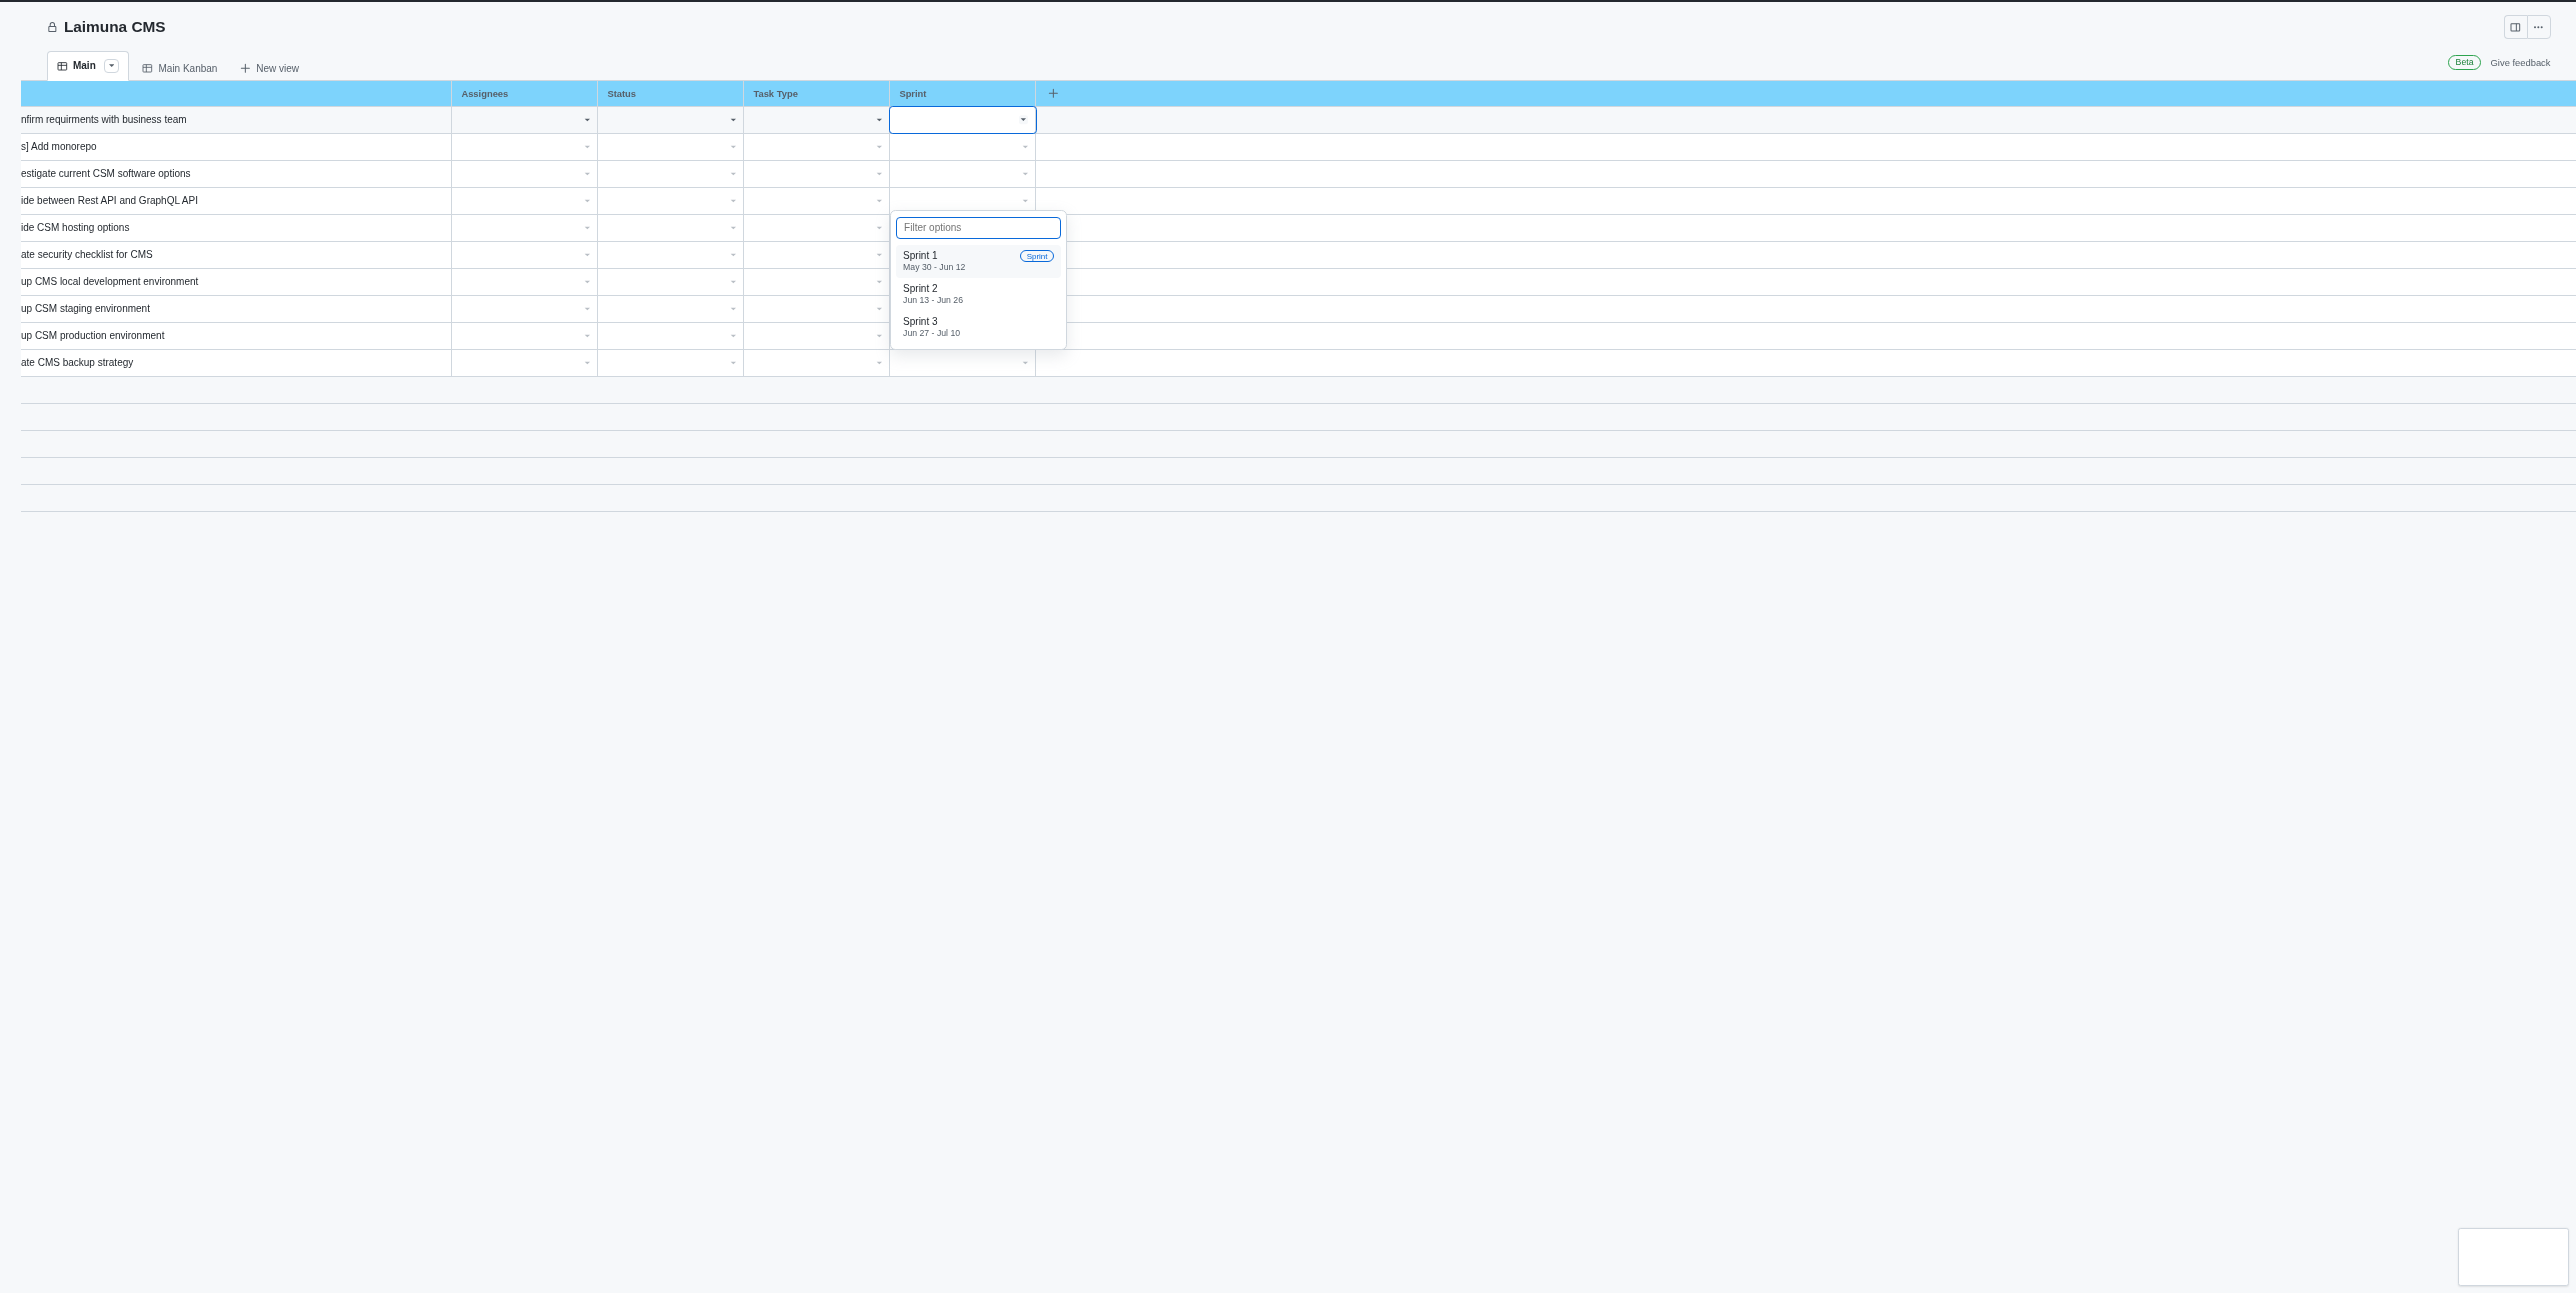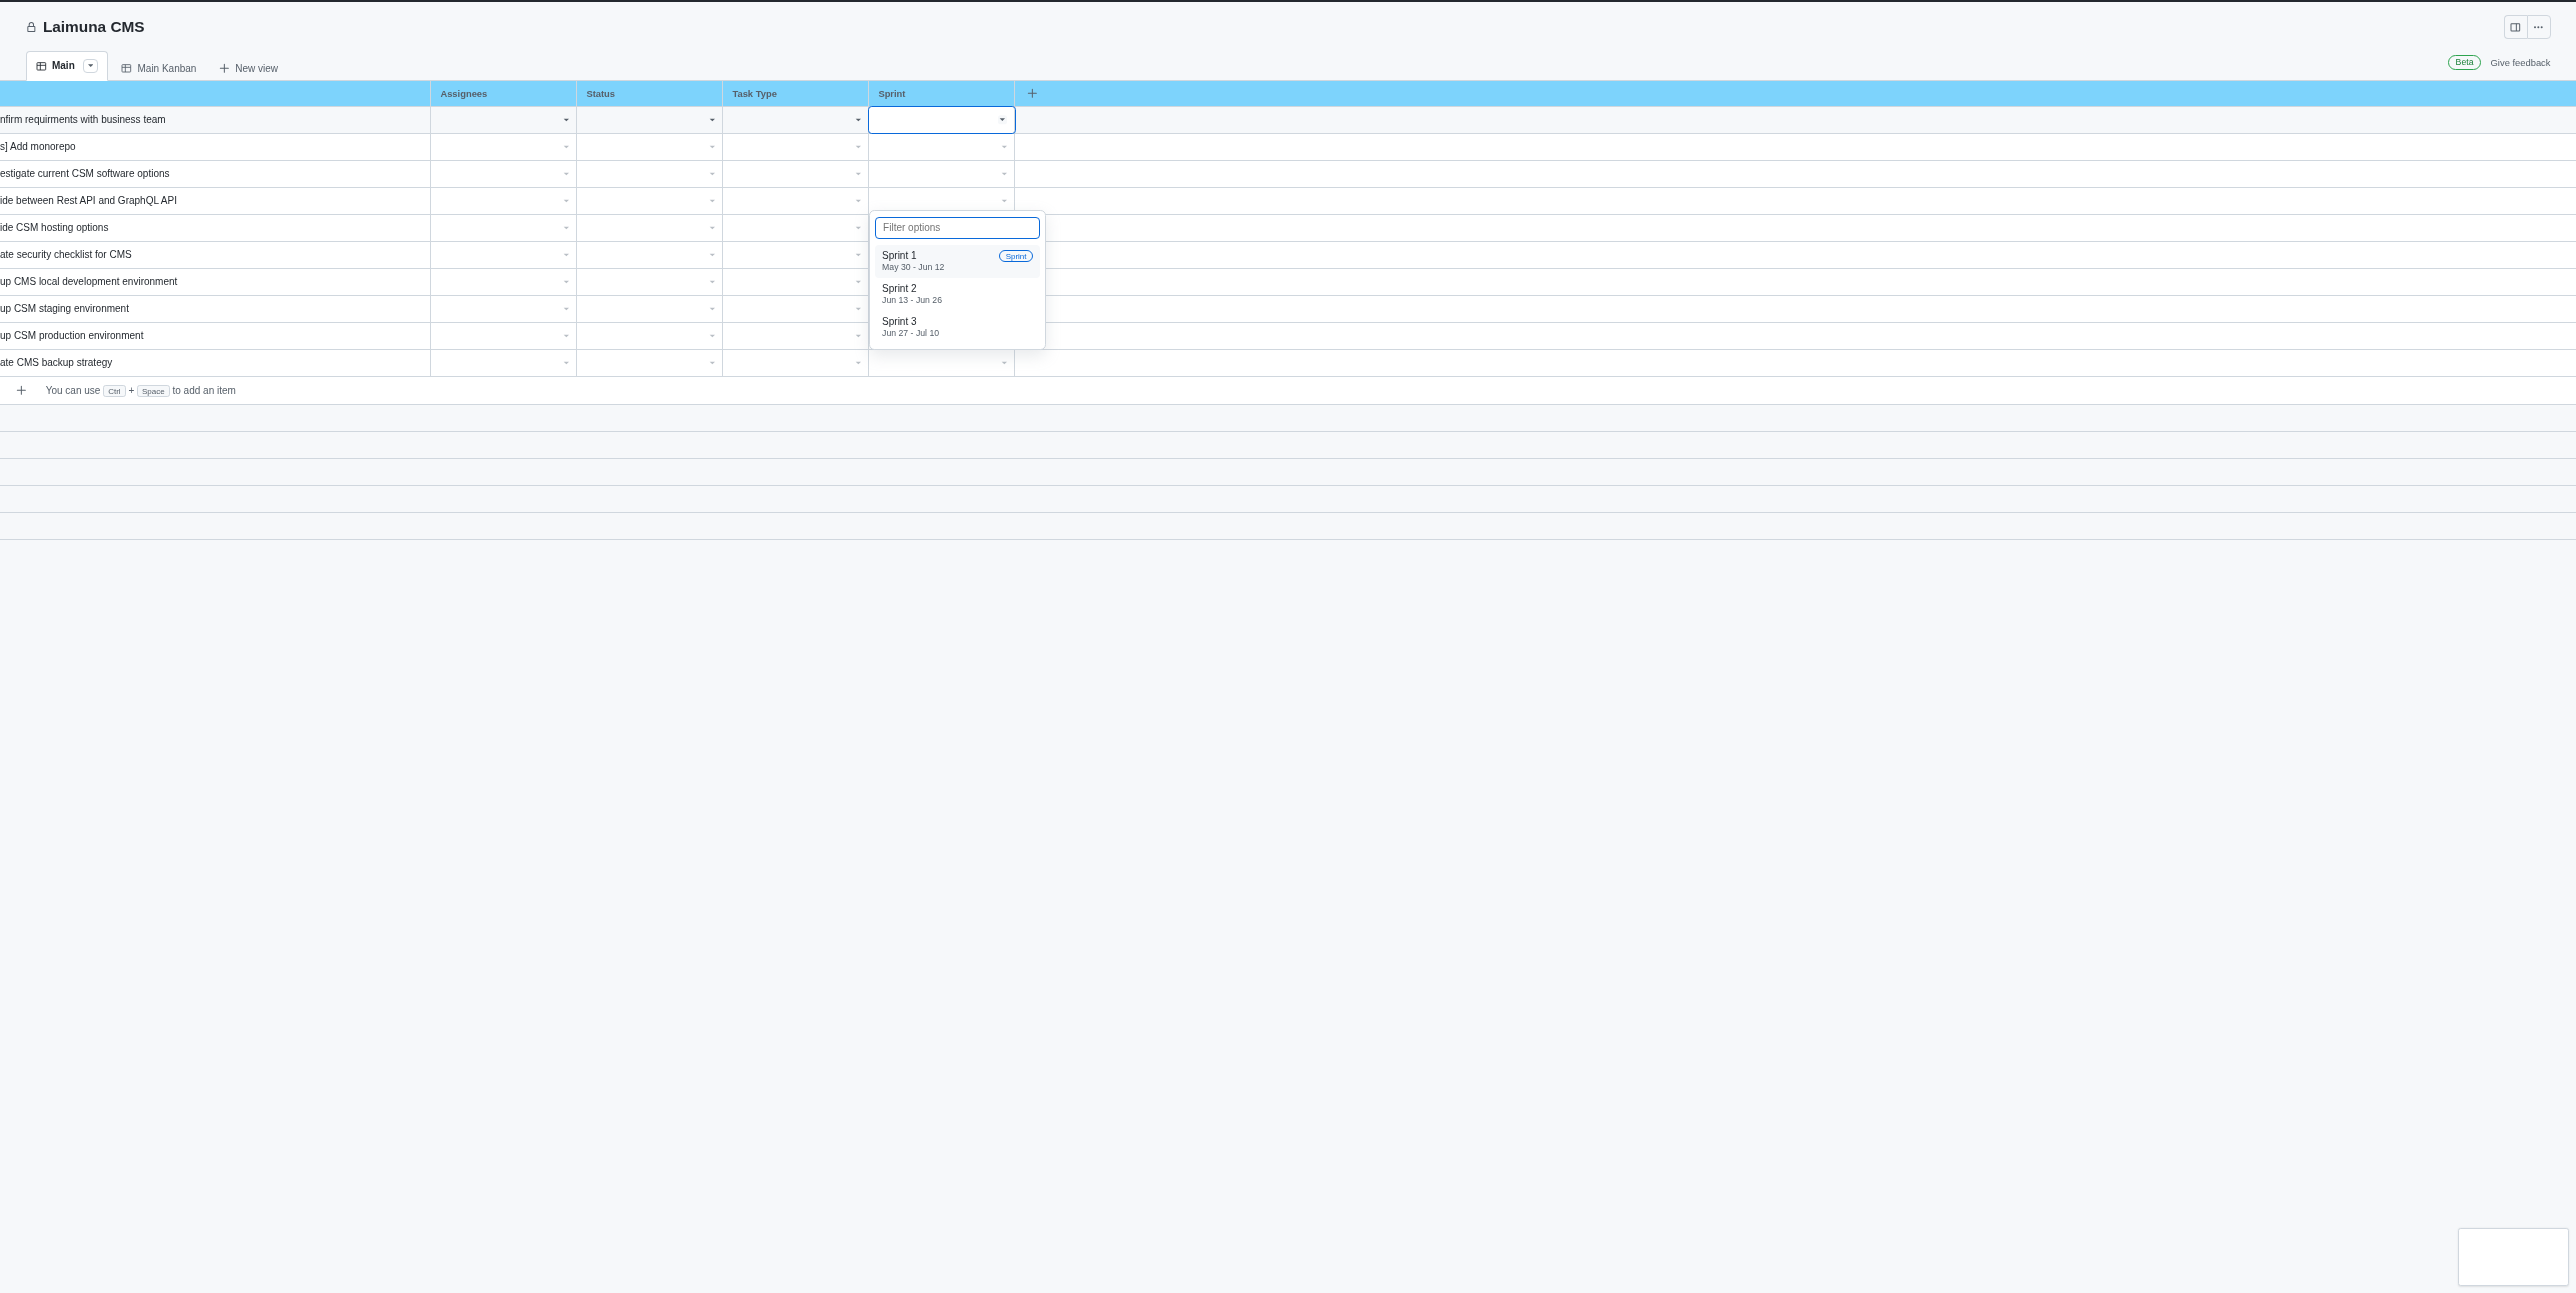--- a/index.html
+++ b/index.html
@@ -1,17 +1,17 @@
 <!DOCTYPE html>
 <html style="font-size:10.7px"><head>
 <meta charset="utf-8">
 <style>
 * { box-sizing: border-box; margin: 0; padding: 0; }
 body { font-family: -apple-system, BlinkMacSystemFont, "Segoe UI", Helvetica, Arial, sans-serif; background: #f6f8fa; color: #24292f; font-size: 9.4px; }
-.page { border-top: 2.7px solid #24292f; }
+.page { border-top: 2.7px solid #24292f; padding-left: 21px; }
 .header { padding: 13.4px 25.5px 0 25.5px; display: flex; align-items: center; justify-content: space-between; }
 .header-left { display: flex; align-items: center; gap: 6.7px; }
 .header-title { font-size: 15.4px; font-weight: 600; }
 .header-right { display: flex; align-items: center; gap: 0; }
 .icon-btn { width: 23.5px; height: 23.5px; border: 0.7px solid #d0d7de; background: #f6f8fa; display: flex; align-items: center; justify-content: center; cursor: pointer; color: #57606a; }
 .icon-btn:first-child { border-radius: 4px 0 0 4px; border-right: none; }
 .icon-btn:last-child { border-radius: 0 4px 4px 0; }
 .tabs-row { padding: 0 25.5px; margin-top: 12px; display: flex; align-items: center; justify-content: space-between; border-bottom: 0.7px solid #d0d7de; }
 .tabs-left { display: flex; align-items: flex-end; gap: 4px; }
 .tab { display: flex; align-items: center; gap: 5.4px; padding: 6.7px 9.4px; cursor: pointer; color: #57606a; font-size: 10px; }
@@ -462,34 +462,20 @@
             <span class="cell-caret">
               <svg width="6.7" height="6.7" viewBox="0 0 10 10" fill="currentColor">
                 <path d="M1 3 L5 7 L9 3 Z"></path>
               </svg>
             </span>
           </div>
           <div class="td td-extra"></div>
         </div>
       </div>
 
-    <div class="add-row">
-      <span>
-        <svg width="10.7" height="10.7" viewBox="0 0 16 16" fill="#57606a">
-            <path d="M7.25 2a.75.75 0 0 1 1.5 0v5.25H14a.75.75 0 0 1 0 1.5H8.75V14a.75.75 0 0 1-1.5 0V8.75H2a.75.75 0 0 1 0-1.5h5.25V2z"></path>
-          </svg>
-      </span>
-      <span>
-        <span>You can use</span>
-        <kbd class="kbd">Ctrl</kbd>
-        <span>+</span>
-        <kbd class="kbd">Space</kbd>
-        <span>to add an item</span>
-      </span>
-    </div>
 
     <div class="filler-rows">
       <div class="fr"></div>
         <div class="fr"></div>
         <div class="fr"></div>
         <div class="fr"></div>
         <div class="fr"></div>
     </div>
 
     <div class="dropdown">

